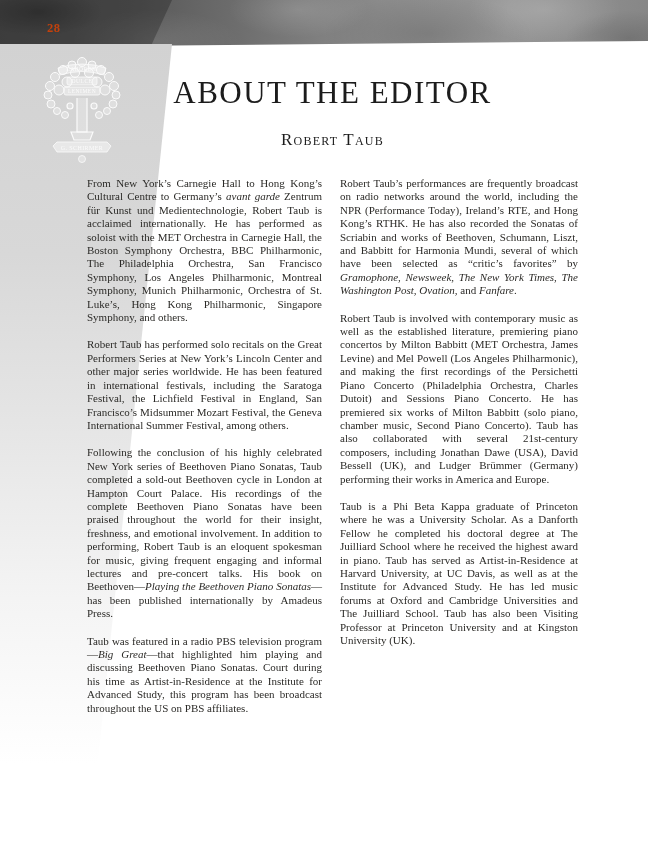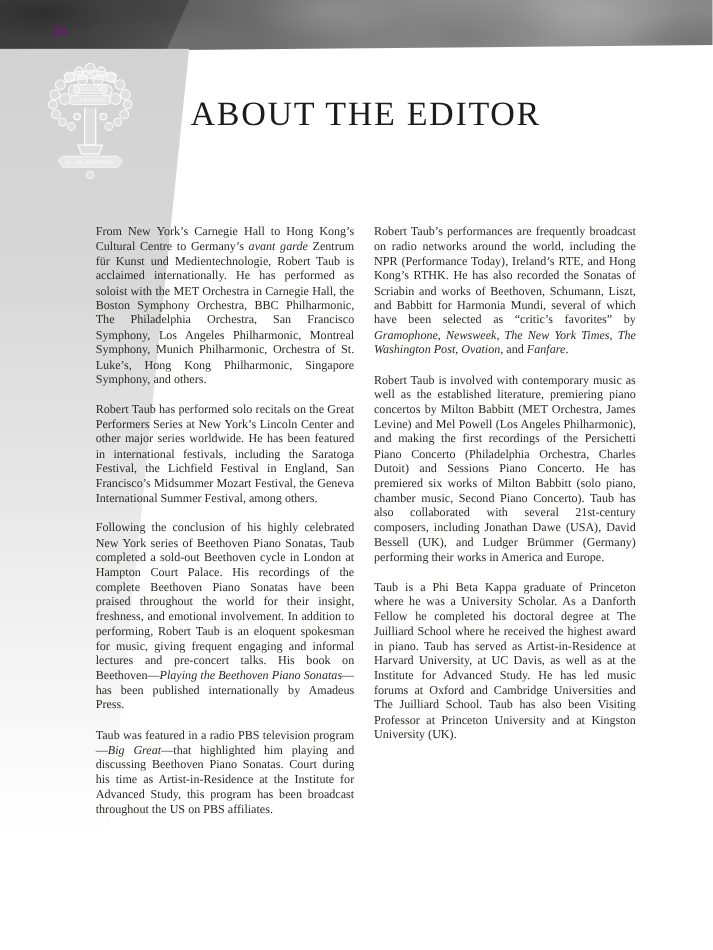--- a/index.html
+++ b/index.html
@@ -21,45 +21,45 @@
       radial-gradient(90px 40px at 97% 80%, rgba(0,0,0,.15), transparent 70%),
       linear-gradient(97deg,#4e4e4e 0%,#585858 20%,#6f6f6f 38%,#8b8b8b 58%,#979797 78%,#868686 100%);
   }
   .band-dark-wedge{
     position:absolute;inset:0;
     clip-path:polygon(0 0,172px 0,150px 100%,0 100%);
     background:rgba(20,20,20,.30);
   }
   .page-number{
     position:absolute;left:47px;top:21px;
-    color:#701a75;font-size:12.5px;font-weight:bold;letter-spacing:.5px;text-align:center;
+    color:#c2410c;font-size:12.5px;font-weight:bold;letter-spacing:.5px;text-align:center;
   }
   
   .gray-wedge{
     position:absolute;left:0;top:44px;width:172px;height:750px;
     clip-path:polygon(0 0,100% 0,55% 100%,0 100%);
     background:linear-gradient(180deg,#d2d2d2 0%,#d8d8d8 28%,#e6e6e6 52%,#f4f4f4 74%,#ffffff 96%);
   }
   
   .crest{position:absolute;left:41px;top:55px;width:82px;height:112px;opacity:.9;}
   .crest text{font-family:"Liberation Serif",serif;fill:#ffffff;}
   
   .head-wrap{position:absolute;left:87px;top:72px;width:491px;text-align:center;}
   .page-title{
-    margin:15px;font-weight:400;font-size:31px;line-height:34px;
+    margin:4px;font-weight:400;font-size:31px;line-height:34px;
     letter-spacing:1.5px;color:#1c1c1c;white-space:nowrap;
   }
   .page-subtitle{
     margin:21px 0 0 0;font-weight:400;font-size:17px;line-height:18px;
     font-variant:small-caps;letter-spacing:1.2px;color:#1c1c1c;
   }
   
   .columns{
     position:absolute;left:87px;top:177px;width:491px;
-    display:flex;gap:18px;margin-top:28px;
+    display:flex;gap:18px;
   }
   .col{color:#2b2a27;}
   .col-left{width:235px;}
   .col-right{width:238px;}
   .col p{
     margin:0 0 14px 0;font-size:11px;line-height:13.4px;
     text-align:justify;
   }
   .it{font-style:italic;}
 </style>
@@ -119,20 +119,21 @@
 
   <g stroke="#ffffff" stroke-width="0.8" fill="rgba(255,255,255,0.5)">
     <path d="M16 86 L66 86 L70 90 L66 96 L16 96 L12 90 Z"></path>
   </g>
   <text x="41" y="93.5" font-size="6" text-anchor="middle" style="text-transform:uppercase;letter-spacing:.4px">G. Schirmer</text>
   <circle cx="41" cy="103" r="3.5" stroke="#ffffff" stroke-width="0.8" fill="rgba(255,255,255,0.35)"></circle>
 </svg>
 
 <div class="head-wrap">
   <h1 class="page-title">ABOUT THE EDITOR</h1>
+  <div class="page-subtitle">Robert Taub</div>
 </div>
 
 <div class="columns">
   <div class="col col-left">
       <p><span>From New York’s Carnegie Hall to Hong Kong’s Cultural Centre to Germany’s </span><span class="it">avant garde</span><span> Zentrum für Kunst und Medientechnologie, Robert Taub is acclaimed internationally. He has performed as soloist with the MET Orchestra in Carnegie Hall, the Boston Symphony Orchestra, BBC Philharmonic, The Philadelphia Orchestra, San Francisco Symphony, Los Angeles Philharmonic, Montreal Symphony, Munich Philharmonic, Orchestra of St. Luke’s, Hong Kong Philharmonic, Singapore Symphony, and others.</span></p>
       <p><span>Robert Taub has performed solo recitals on the Great Performers Series at New York’s Lincoln Center and other major series worldwide. He has been featured in international festivals, including the Saratoga Festival, the Lichfield Festival in England, San Francisco’s Midsummer Mozart Festival, the Geneva International Summer Festival, among others.</span></p>
       <p><span>Following the conclusion of his highly celebrated New York series of Beethoven Piano Sonatas, Taub completed a sold-out Beethoven cycle in London at Hampton Court Palace. His recordings of the complete Beethoven Piano Sonatas have been praised throughout the world for their insight, freshness, and emotional involvement. In addition to performing, Robert Taub is an eloquent spokesman for music, giving frequent engaging and informal lectures and pre-concert talks. His book on Beethoven—</span><span class="it">Playing the Beethoven Piano Sonatas</span><span>—has been published internationally by Amadeus Press.</span></p>
       <p><span>Taub was featured in a radio PBS television program—</span><span class="it">Big Great</span><span>—that highlighted him playing and discussing Beethoven Piano Sonatas. Court during his time as Artist-in-Residence at the Institute for Advanced Study, this program has been broadcast throughout the US on PBS affiliates.</span></p>
     </div>
   <div class="col col-right">

